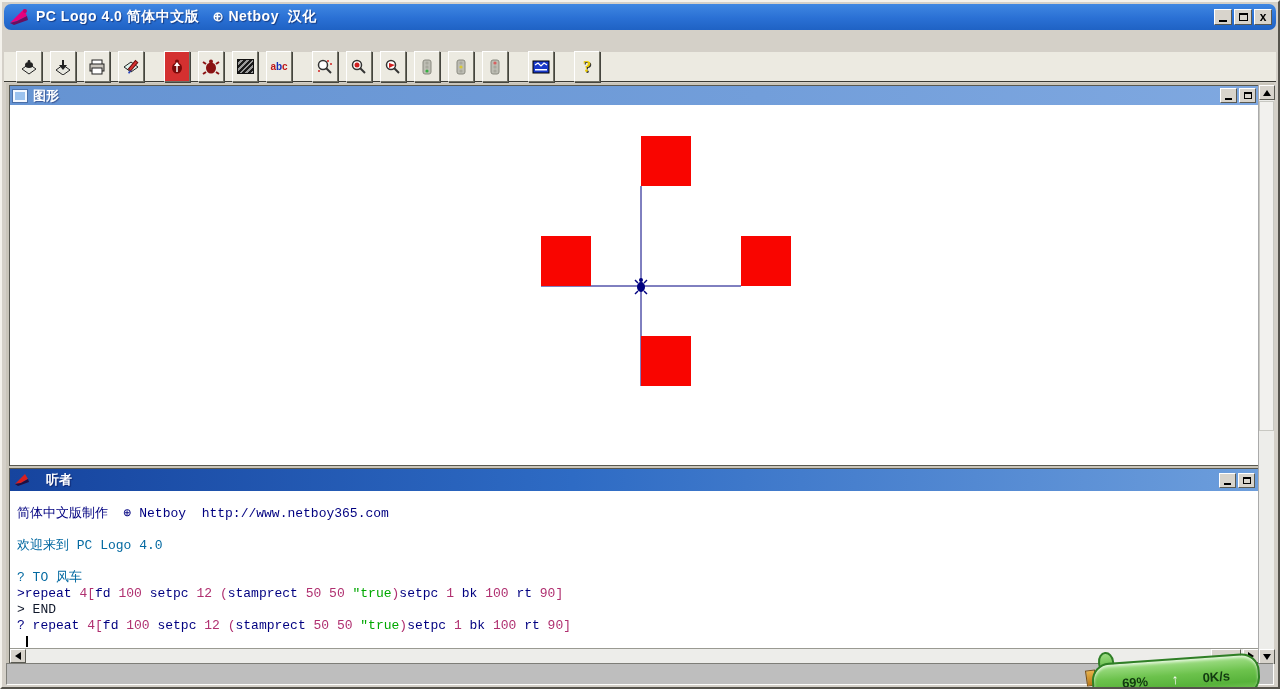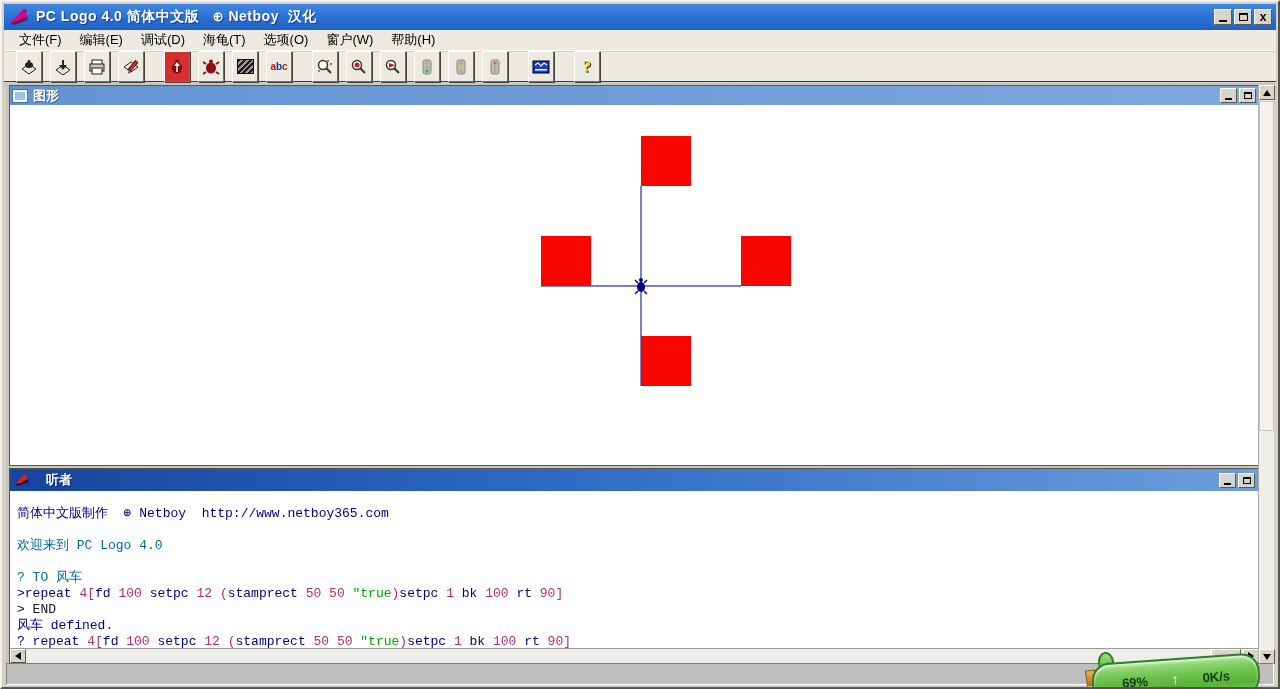--- a/index.html
+++ b/index.html
@@ -3,21 +3,21 @@
 <meta charset="utf-8">
 <style>
   *{margin:0;padding:0;box-sizing:border-box;}
   html,body{width:1280px;height:689px;overflow:hidden;}
   body{font-family:"Liberation Sans",sans-serif;background:#D4D0C8;}
   .app{position:relative;width:1280px;height:689px;background:#D4D0C8;border:2px solid;border-color:#F4F2EC #55534C #55534C #F4F2EC;overflow:hidden;}
 
   
   .titlebar{position:absolute;left:2px;top:2px;right:2px;height:26px;
     background:linear-gradient(180deg,#3F87E2 0%,#2A70D4 55%,#1F62C4 100%);
-    display:flex;align-items:center;padding:0 4px;color:#fff;}
+    display:flex;align-items:center;padding:0 4px;color:#fff;border-radius:7px;}
   .title-text{font-weight:bold;font-size:14px;margin-left:6px;letter-spacing:.5px;
     text-shadow:1px 1px 1px rgba(0,0,40,.45);white-space:pre;}
   .win-btns{margin-left:auto;display:flex;gap:2px;}
   .wbtn{width:18px;height:16px;background:#D8D4CC;border:1px solid;border-color:#FFF #5A5A52 #5A5A52 #FFF;
     display:flex;align-items:center;justify-content:center;color:#000;font-size:11px;font-weight:bold;line-height:1;cursor:default;}
   .glyph-min{width:8px;height:2px;background:#000;margin-top:8px;}
   .glyph-max{width:9px;height:8px;border:1px solid #000;border-top:2px solid #000;}
   .glyph-close{font-size:12px;font-weight:bold;}
 
   
@@ -116,29 +116,20 @@
         </div>
       <div class="wbtn">
           <div class="glyph-max"></div>
         </div>
       <div class="wbtn glyph-close">
           <span>x</span>
         </div>
     </div>
   </div>
 
-  <div class="menubar">
-    <span class="menu-item">文件(F)</span>
-    <span class="menu-item">编辑(E)</span>
-    <span class="menu-item">调试(D)</span>
-    <span class="menu-item">海龟(T)</span>
-    <span class="menu-item">选项(O)</span>
-    <span class="menu-item">窗户(W)</span>
-    <span class="menu-item">帮助(H)</span>
-  </div>
 
   <div class="toolbar">
     <div class="tgroup">
       <div class="tbtn">
         <svg width="18" height="16" viewBox="0 0 18 16">
           <polygon points="2,10 9,5 16,10 9,15" fill="#E8E8E0" stroke="#222"></polygon>
           <ellipse cx="9" cy="6" rx="4" ry="3" fill="#222"></ellipse>
             <circle cx="9" cy="2.5" r="1.4" fill="#222"></circle>
         </svg>
       </div>
@@ -307,21 +298,20 @@
         </div>
       </div>
       <div class="lbody">
           <div class="tline"><span style="color: rgb(0, 0, 128);">简体中文版制作  ⊕ Netboy  http://www.netboy365.com</span></div>
           <div class="tline">&nbsp;</div>
           <div class="tline"><span style="color: #0369a1;">欢迎来到 PC Logo 4.0</span></div>
           <div class="tline">&nbsp;</div>
           <div class="tline"><span style="color: #0369a1;">? TO 风车</span></div>
           <div class="tline"><span style="color: rgb(0, 0, 128);">&gt;repeat </span><span style="color: rgb(176, 48, 112);">4[</span><span style="color: rgb(0, 0, 128);">fd </span><span style="color: rgb(176, 48, 112);">100</span><span style="color: rgb(0, 0, 128);"> setpc </span><span style="color: rgb(176, 48, 112);">12</span><span style="color: rgb(0, 0, 128);"> </span><span style="color: rgb(176, 48, 112);">(</span><span style="color: rgb(0, 0, 128);">stamprect </span><span style="color: rgb(176, 48, 112);">50 50</span><span style="color: rgb(0, 168, 0);"> "true</span><span style="color: rgb(176, 48, 112);">)</span><span style="color: rgb(0, 0, 128);">setpc </span><span style="color: rgb(176, 48, 112);">1</span><span style="color: rgb(0, 0, 128);"> bk </span><span style="color: rgb(176, 48, 112);">100</span><span style="color: rgb(0, 0, 128);"> rt </span><span style="color: rgb(176, 48, 112);">90]</span></div>
           <div class="tline"><span style="color: #0f172a;">&gt; END</span></div>
-          <div class="tline"><span style="color: rgb(0, 0, 128);">风车 defined.</span></div>
           <div class="tline"><span style="color: rgb(0, 0, 128);">? repeat </span><span style="color: rgb(176, 48, 112);">4[</span><span style="color: rgb(0, 0, 128);">fd </span><span style="color: rgb(176, 48, 112);">100</span><span style="color: rgb(0, 0, 128);"> setpc </span><span style="color: rgb(176, 48, 112);">12</span><span style="color: rgb(0, 0, 128);"> </span><span style="color: rgb(176, 48, 112);">(</span><span style="color: rgb(0, 0, 128);">stamprect </span><span style="color: rgb(176, 48, 112);">50 50</span><span style="color: rgb(0, 168, 0);"> "true</span><span style="color: rgb(176, 48, 112);">)</span><span style="color: rgb(0, 0, 128);">setpc </span><span style="color: rgb(176, 48, 112);">1</span><span style="color: rgb(0, 0, 128);"> bk </span><span style="color: rgb(176, 48, 112);">100</span><span style="color: rgb(0, 0, 128);"> rt </span><span style="color: rgb(176, 48, 112);">90]</span></div>
           <div class="tline"><span class="caret"></span></div>
         </div>
       <div class="hscroll">
         <div class="sb-btn">
             <div class="tri-left"></div>
           </div>
         <div class="htrack">
           <div class="hthumb"></div>
         </div>

